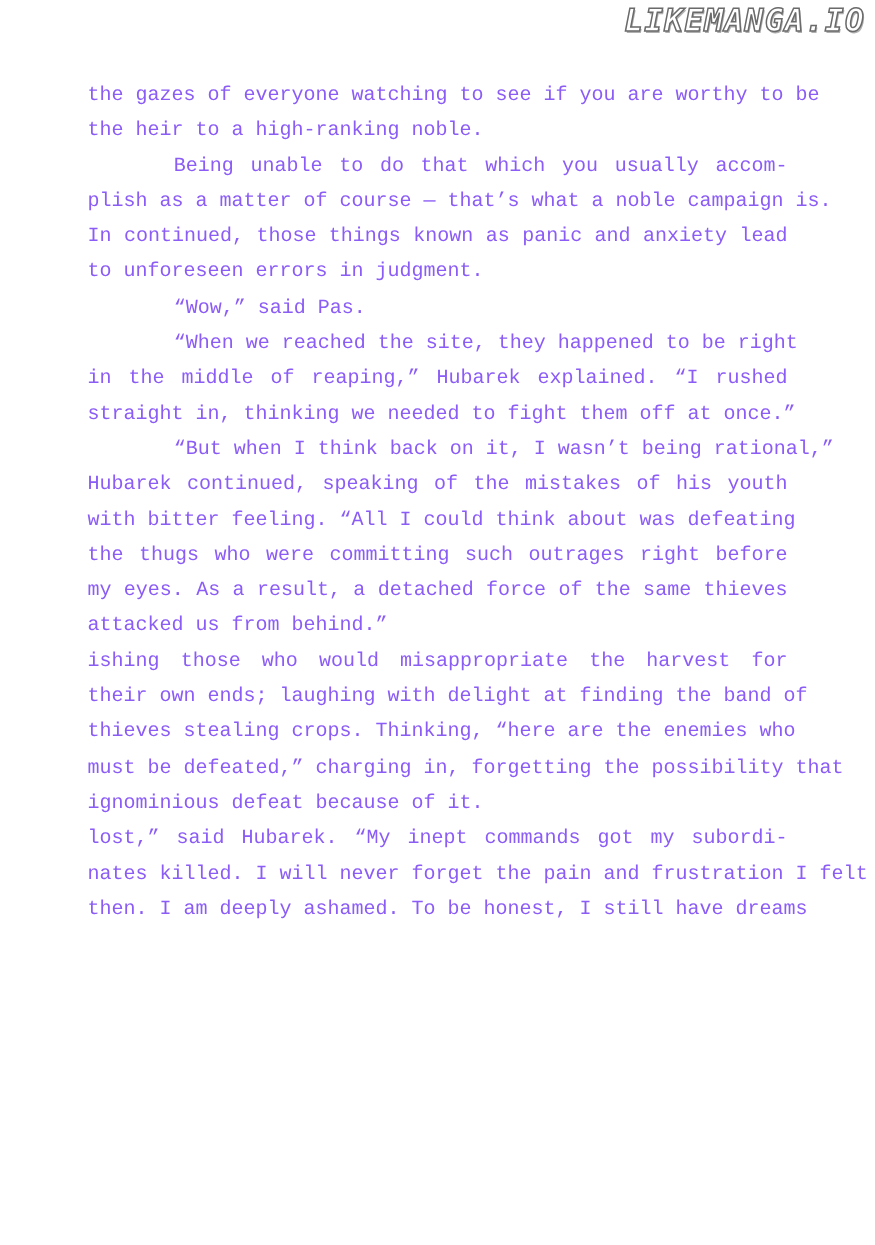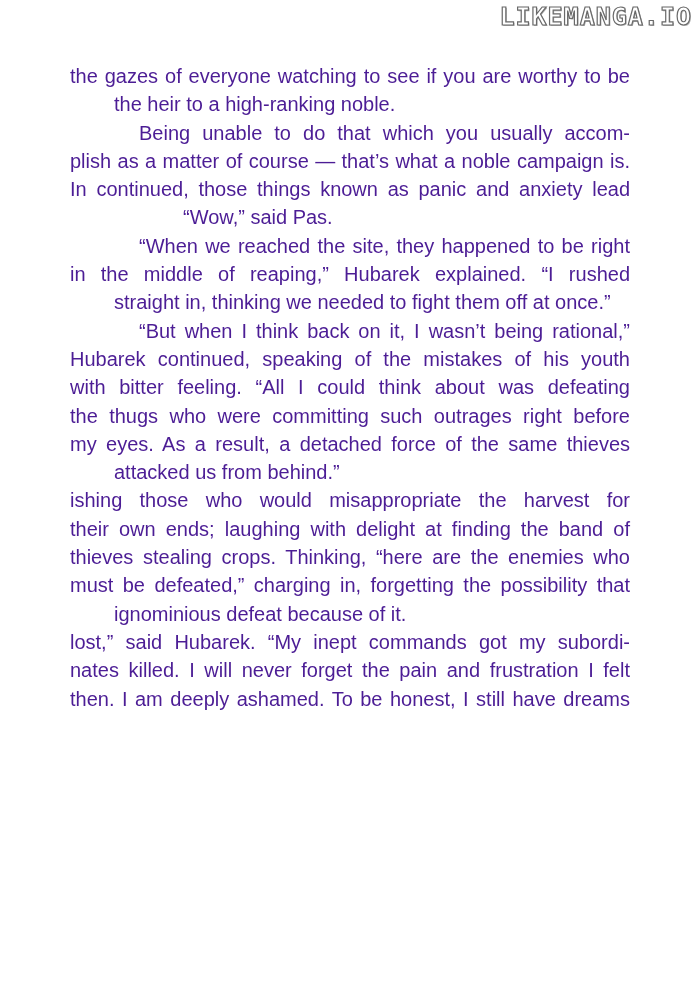--- a/index.html
+++ b/index.html
@@ -13,48 +13,48 @@
       position: relative;
       overflow: hidden;
     }
     .watermark {
       position: absolute;
       top: 2px;
       right: 8px;
       font-family: "DejaVu Sans Mono", monospace;
       font-size: 25px;
       font-weight: bold;
+      font-style: italic;
       letter-spacing: 1px;
       color: #ffffff;
       -webkit-text-stroke: 1.2px #6a6a6a;
       text-shadow: 1px 1px 0 #b0b0b0;
       white-space: nowrap;
     }
     .page {
       position: absolute;
       left: 70px;
       top: 62px;
       width: 560px;
-      font-family: Liberation Sans, sans-serif;
-      font-size: 20px;
+      font-family: Liberation Mono, monospace;
+      font-size: 16px;
       line-height: 28.3px;
-      color: #4c1d95;
+      color: #8b5cf6;
       text-align: justify;
       hyphens: manual;
     }
     .line {
       display: block;
       text-align: justify;
       text-align-last: justify;
       white-space: nowrap;
       height: 28.3px;
     }
     .line.last {
       text-align-last: left;
-      margin-left: 44px;
     }
     .line.ind {
       padding-left: 69px;
     }
   </style>
 </head>
 <body>
 
 <div class="watermark">LIKEMANGA.IO</div>
 
@@ -62,20 +62,21 @@
 
   <div>
     <span class="line">the gazes of everyone watching to see if you are worthy to be</span>
     <span class="line last">the heir to a high-ranking noble.</span>
   </div>
 
   <div>
     <span class="line ind">Being unable to do that which you usually accom-</span>
     <span class="line">plish as a matter of course — that’s what a noble campaign is.</span>
     <span class="line">In continued, those things known as panic and anxiety lead</span>
+    <span class="line last">to unforeseen errors in judgment.</span>
   </div>
 
   <div>
     <span class="line ind last">“Wow,” said Pas.</span>
   </div>
 
   <div>
     <span class="line ind">“When we reached the site, they happened to be right</span>
     <span class="line">in the middle of reaping,” Hubarek explained. “I rushed</span>
     <span class="line last">straight in, thinking we needed to fight them off at once.”</span>

